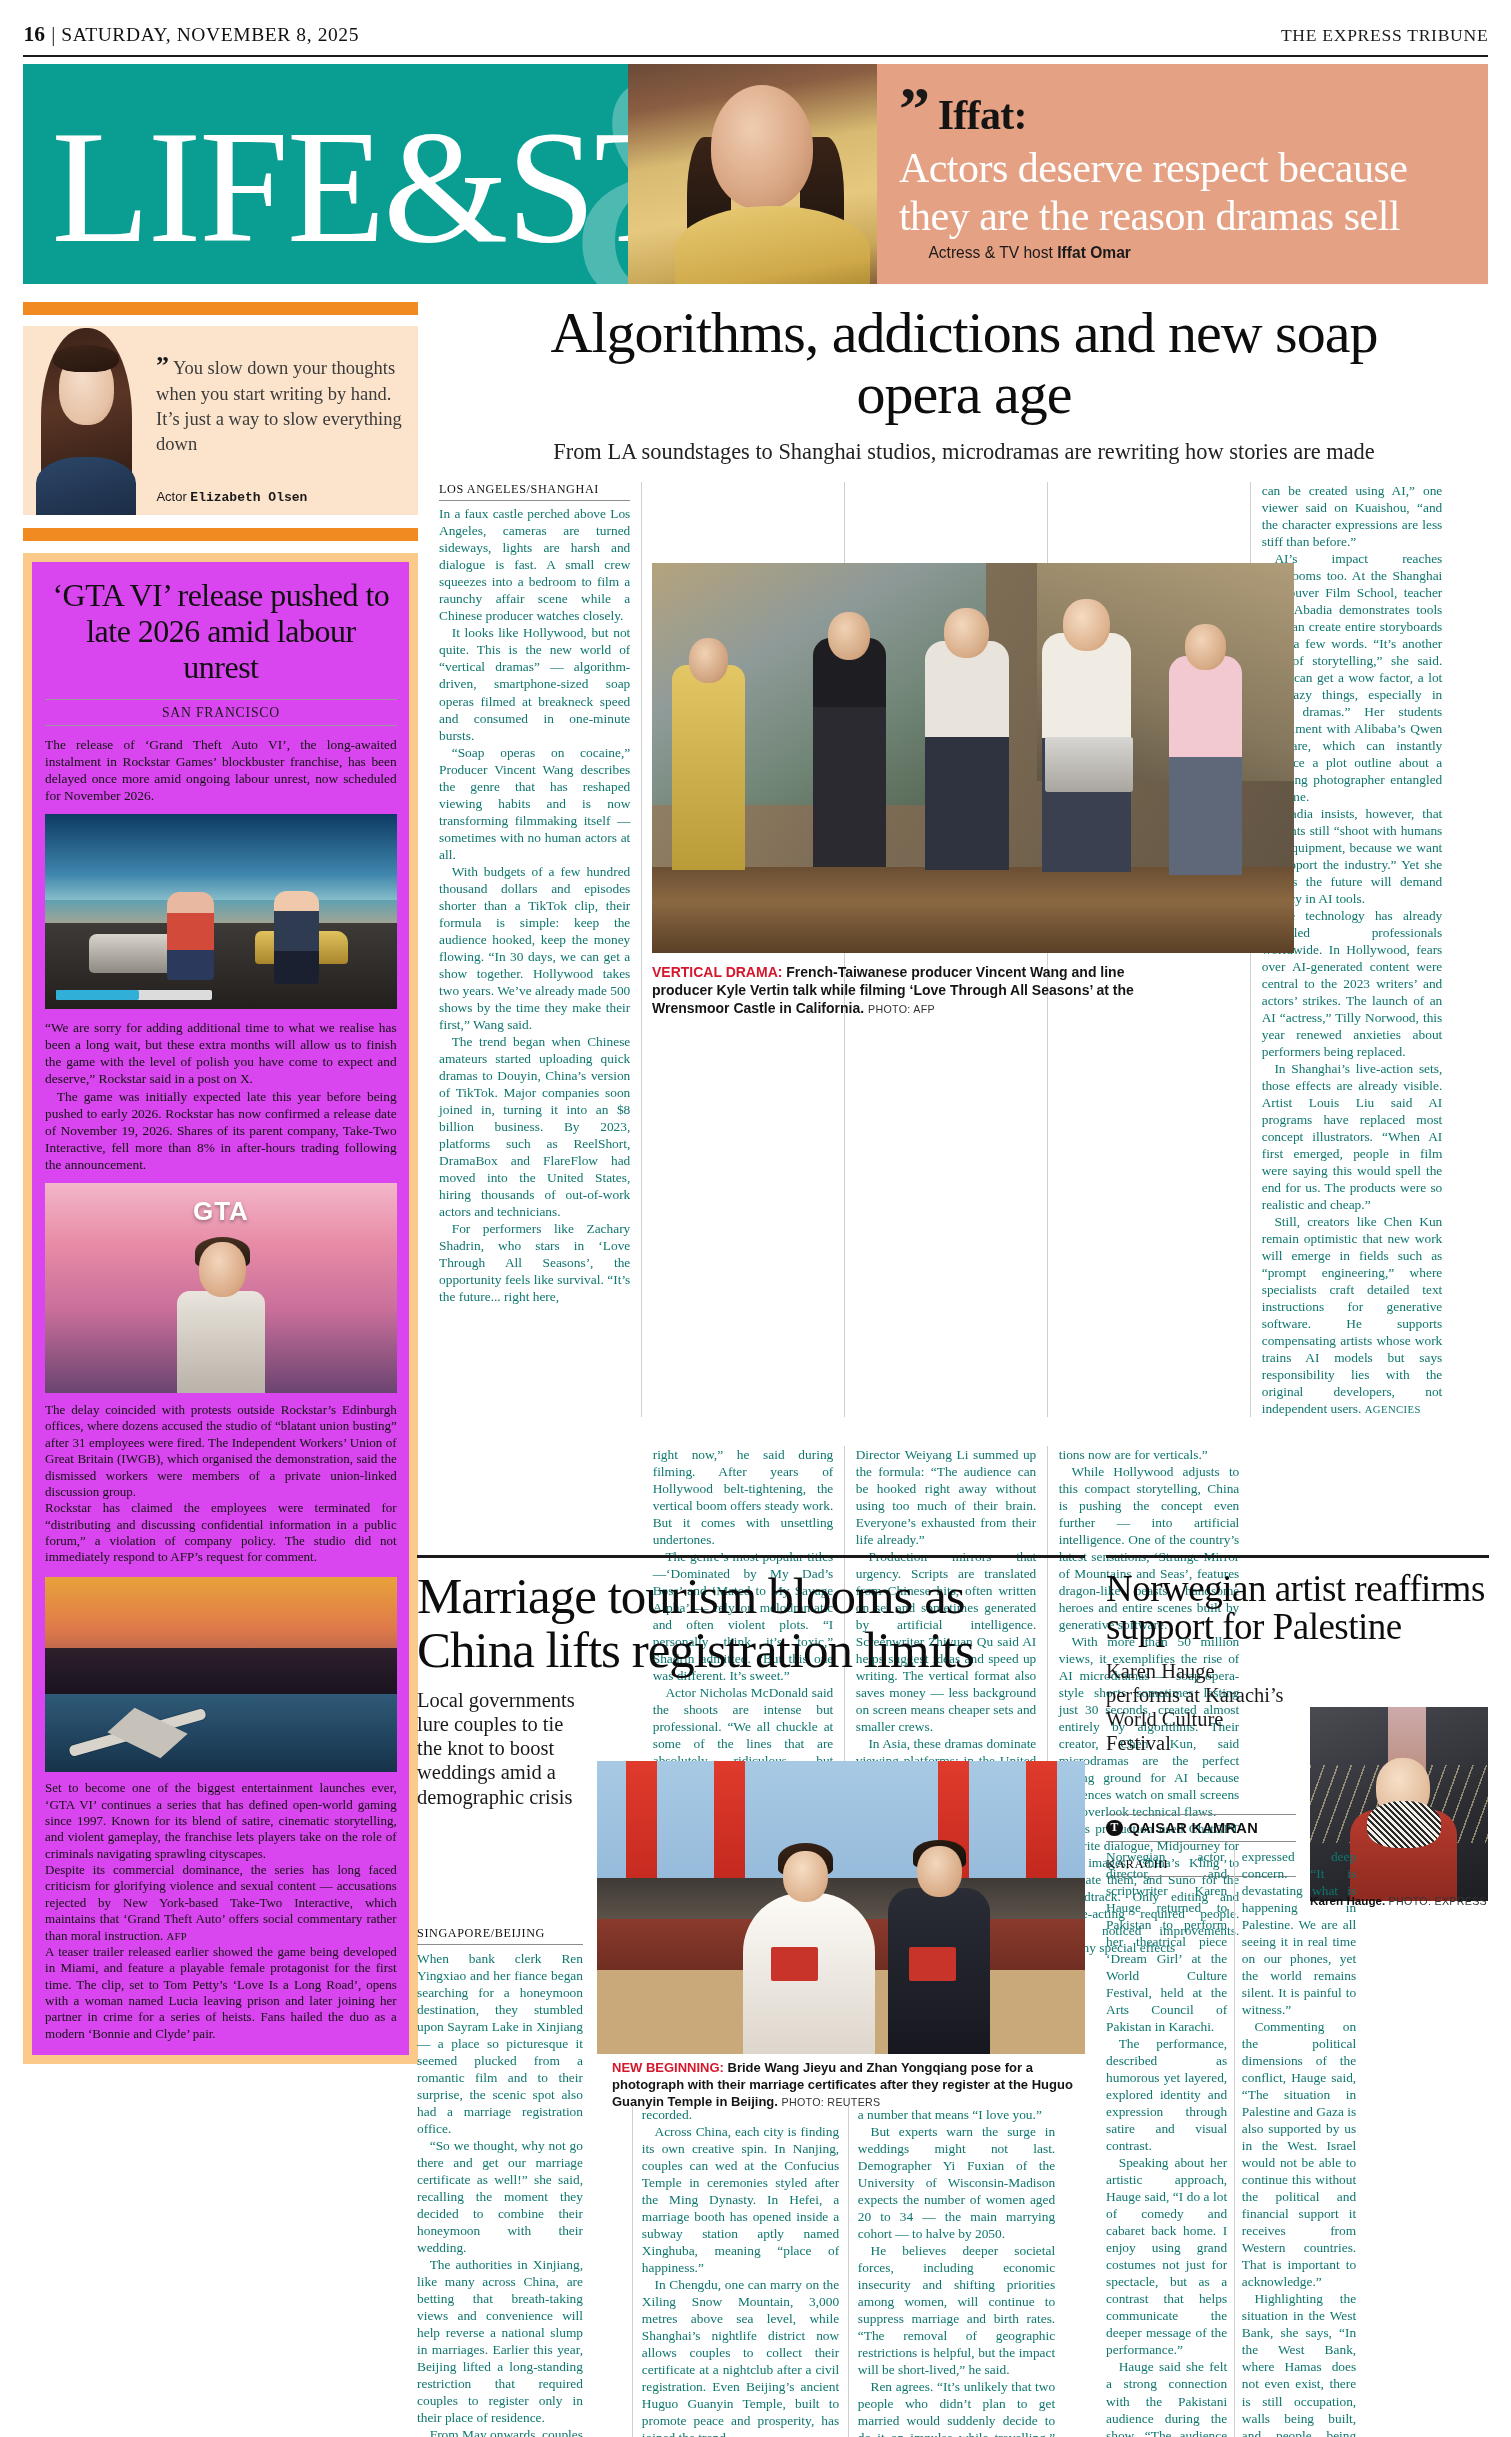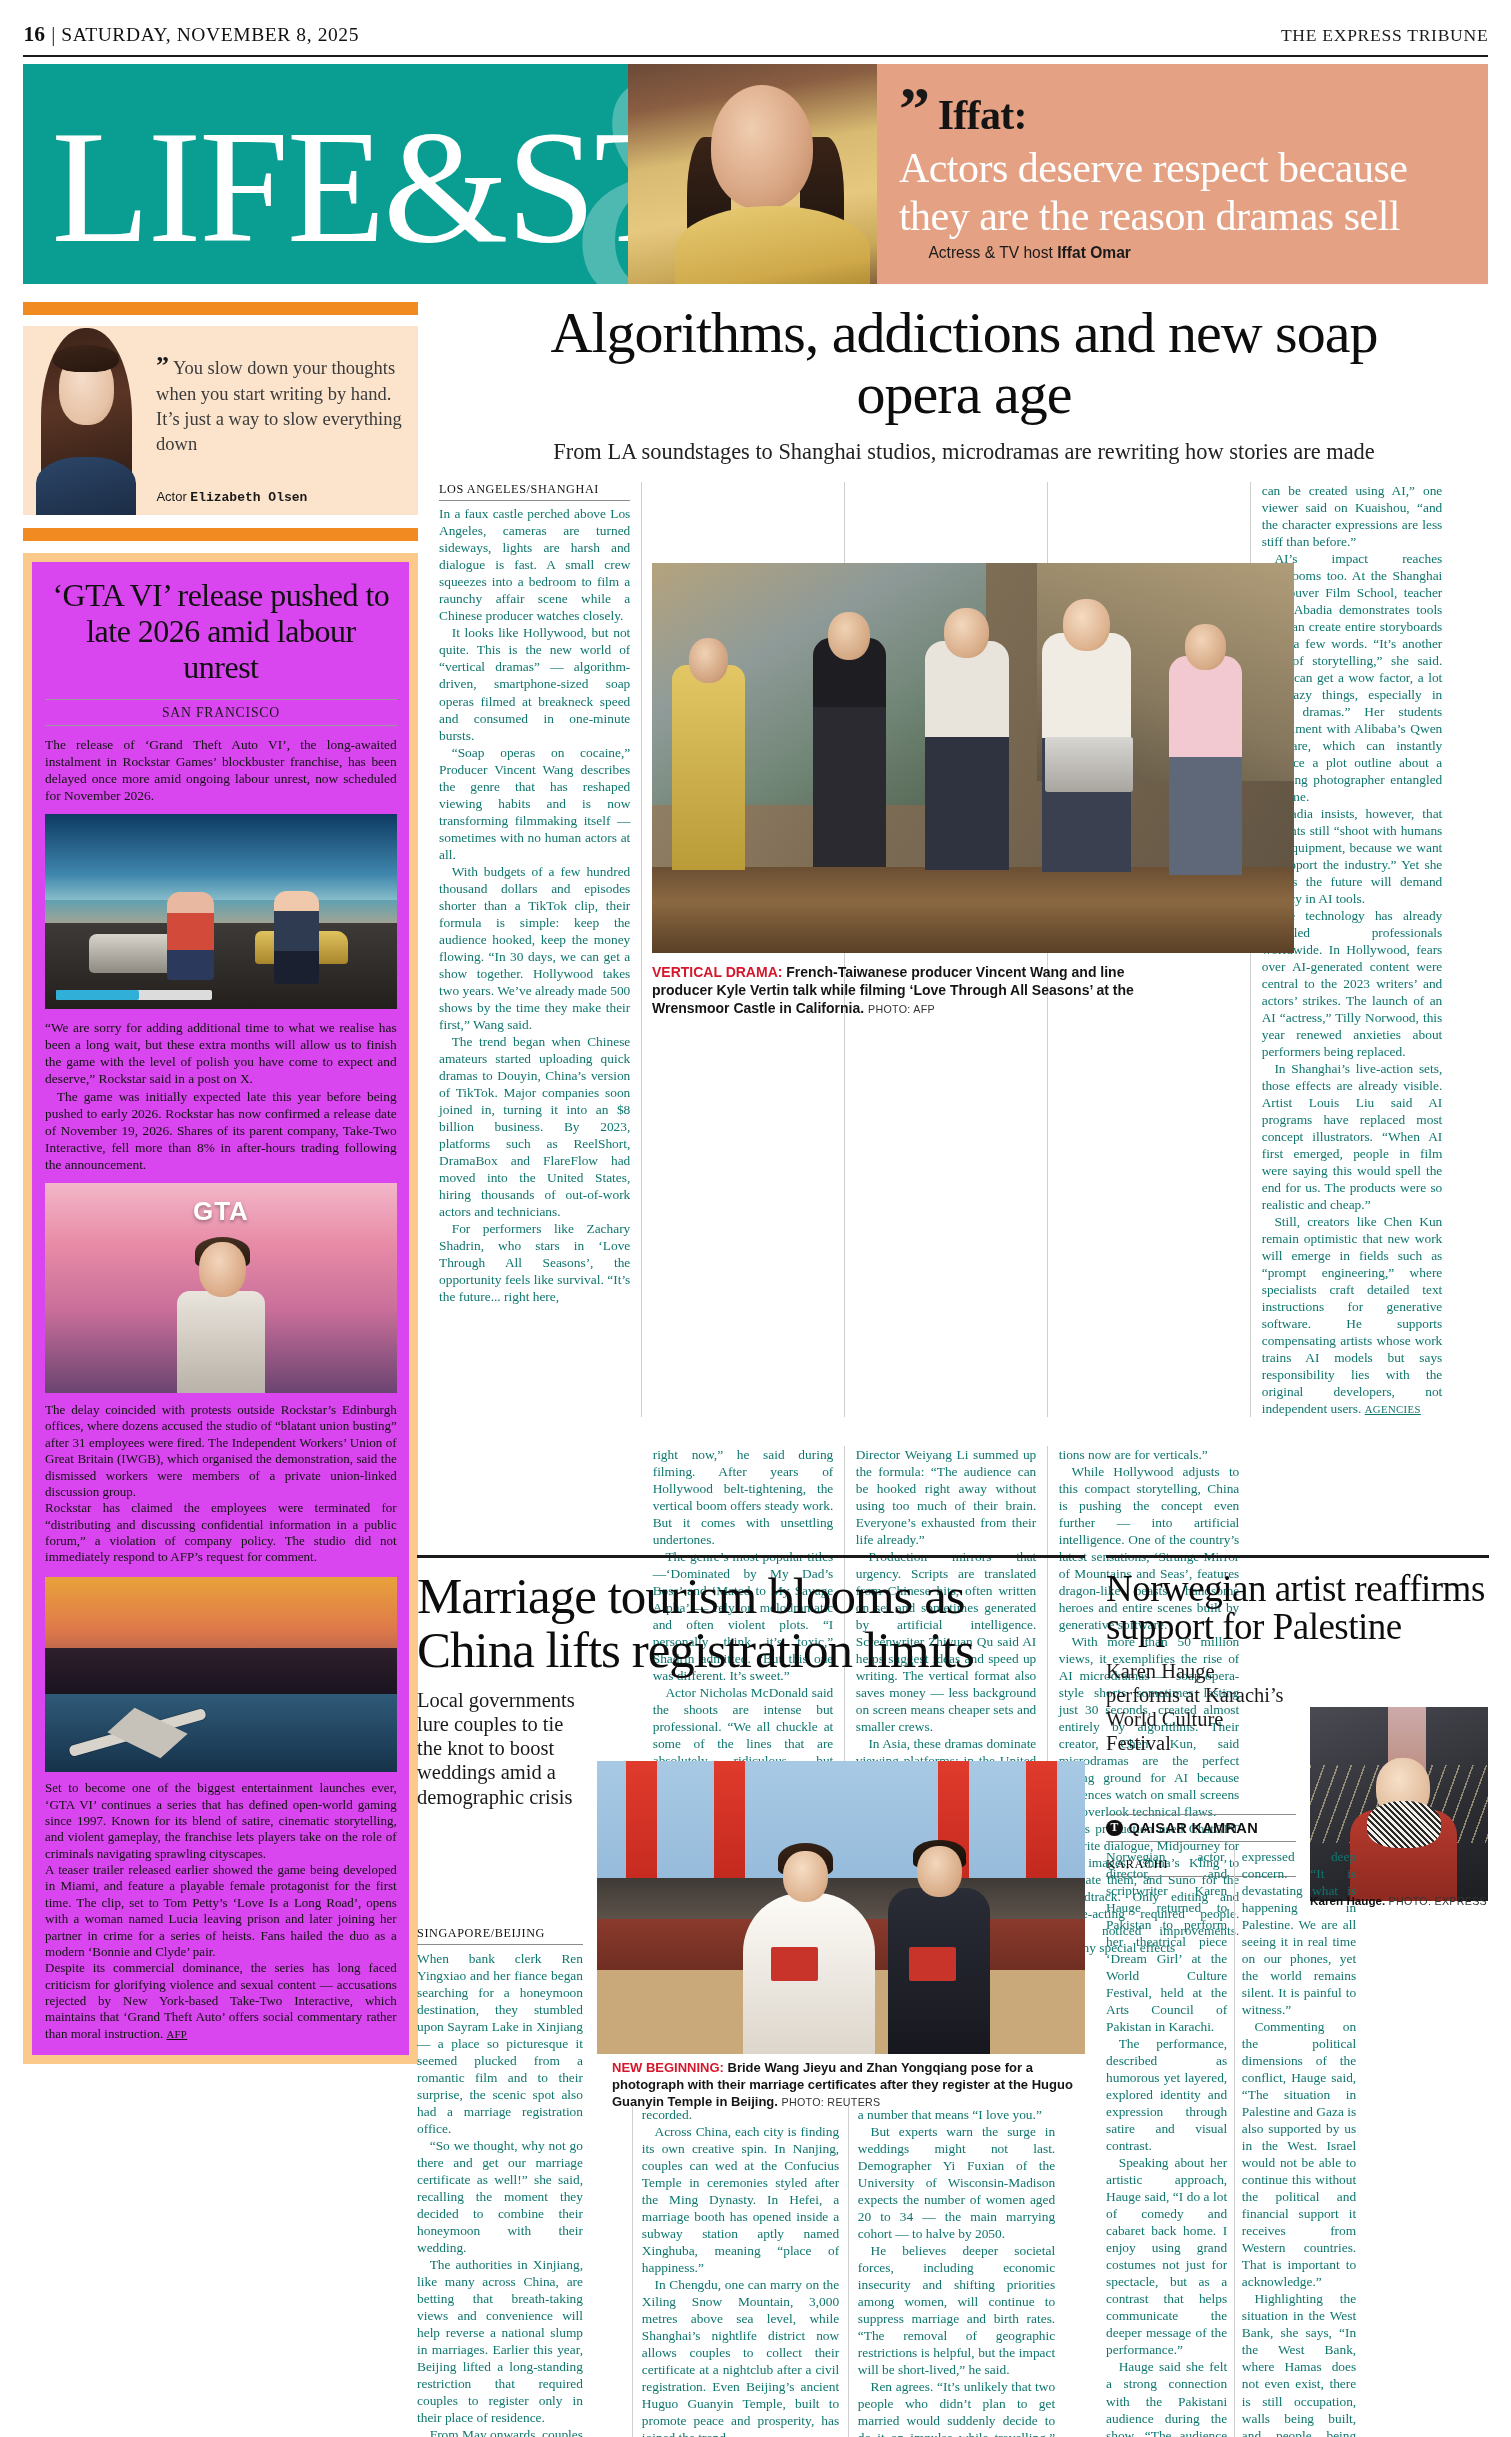--- a/index.html
+++ b/index.html
@@ -414,21 +414,21 @@
     margin-top: 15px; padding-bottom: 3.9px;
     border-bottom: 1px solid #8c8c8c;
     font-size: 12.7px; letter-spacing: 0.6px;
   }
   .norw-cols {
     position: absolute; left: 1106px; top: 1848px; width: 383px;
     display: flex;
   }
   .ncol { width: 128px; padding: 0 6.8px; }
   .ncol:first-child { padding-left: 0; }
-  .agency { font-size: 10.7px; letter-spacing: 0.4px; text-decoration: underline; }
+  .agency { font-size: 10.7px; letter-spacing: 0.4px; }
 </style>
 </head>
 <body>
 
 <div class="masthead">
   <div class="masthead-left">
     <span class="page-num">16</span>
     <span class="pipe">|</span>
     <span class="date-text">SATURDAY, NOVEMBER 8, 2025</span>
   </div>
@@ -523,22 +523,22 @@
 
     <div class="gta-img3">
       <div class="g3-bldg"></div>
       <div class="g3-water"></div>
       <div class="g3-plane"></div>
       <div class="g3-wing"></div>
     </div>
 
     <div class="gta-cap2">
       <p class="first">Set to become one of the biggest entertainment launches ever, ‘GTA VI’ continues a series that has defined open-world gaming since 1997. Known for its blend of satire, cinematic storytelling, and violent gameplay, the franchise lets players take on the role of criminals navigating sprawling cityscapes.</p>
+      <p><span>Despite its commercial dominance, the series has long faced criticism for glorifying violence and sexual content — accusations rejected by New York-based Take-Two Interactive, which maintains that ‘Grand Theft Auto’ offers social commentary rather than moral instruction.</span> <span class="agency">AFP</span></p>
       <p>A teaser trailer released earlier showed the game being developed in Miami, and feature a playable female protagonist for the first time. The clip, set to Tom Petty’s ‘Love Is a Long Road’, opens with a woman named Lucia leaving prison and later joining her partner in crime for a series of heists. Fans hailed the duo as a modern ‘Bonnie and Clyde’ pair.</p>
-      <p><span>Despite its commercial dominance, the series has long faced criticism for glorifying violence and sexual content — accusations rejected by New York-based Take-Two Interactive, which maintains that ‘Grand Theft Auto’ offers social commentary rather than moral instruction.</span> <span class="agency">AFP</span></p>
     </div>
   </div>
 </div>
 
 <div class="feature">
   <div class="feature-head">Algorithms, addictions and new soap opera age</div>
   <div class="feature-sub">From LA soundstages to Shanghai studios, microdramas are rewriting how stories are made</div>
 
   <div class="feat-cols">
     <div class="fcol body-col">

